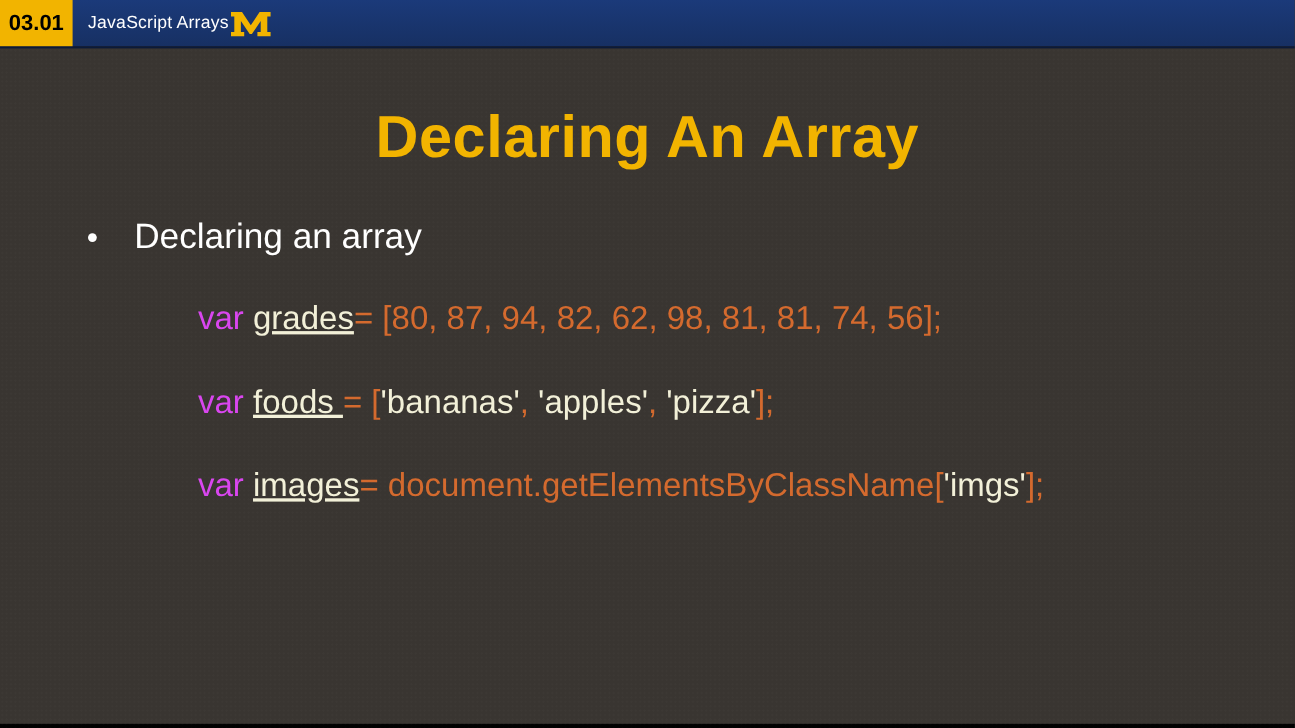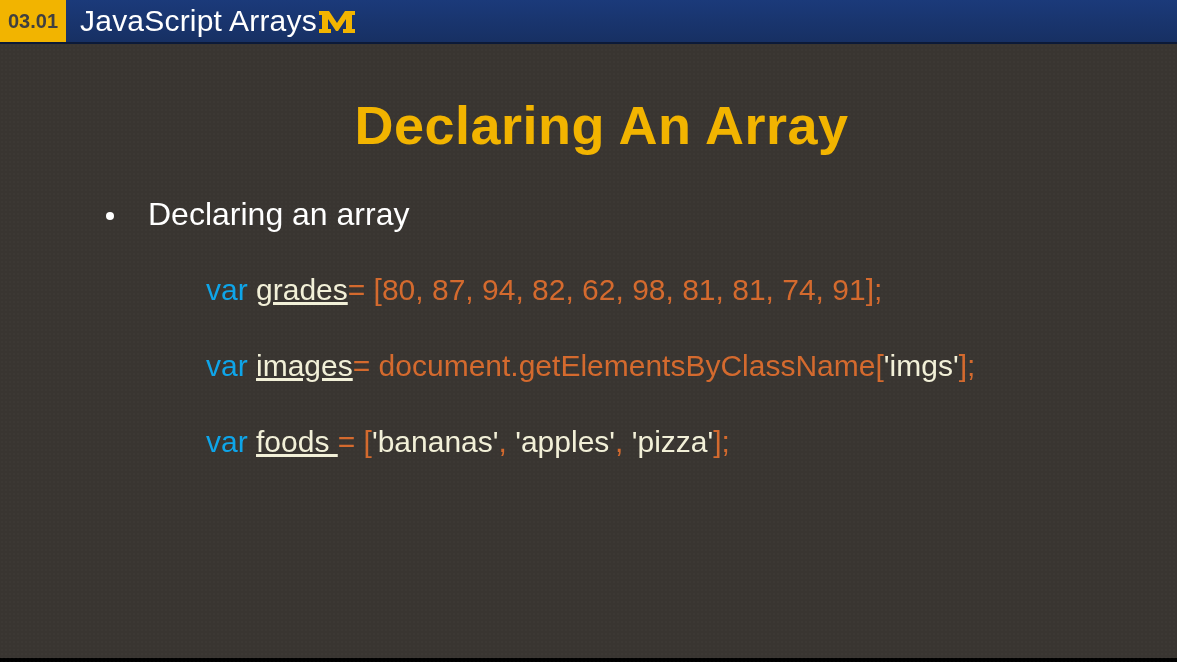--- a/index.html
+++ b/index.html
@@ -24,47 +24,47 @@
     border-bottom:2px solid #0c1a38;
     display:flex;align-items:center;
     padding:0 16px;
     color:#fff;
     font-family:"Helvetica Neue",Arial,sans-serif;
     position:relative;
     z-index:2;
   }
   .lesson-num{
     background:#f2b400;
-    color:#404040;
+    color:#000000;
     font-weight:800;
     font-size:20px;
     padding:0 8px;
     height:42px;line-height:42px;
     margin:-0px 14px 0 -16px;
   }
   .lesson-title{
-    font-size:30px;font-weight:400;letter-spacing:.2px;
+    font-size:16px;font-weight:400;letter-spacing:.2px;
   }
   .course-title{
     margin-left:auto;
     text-align:center;
     font-size:15px;
     line-height:1.05;
     letter-spacing:.5px;
     font-family:Georgia,serif;
     margin-right:14px;
   }
   .logo{
     width:40px;height:28px;
     display:flex;align-items:center;justify-content:center;
   }
   .logo svg{display:block}
 
   .slide{
-    padding:40px 60px 0 86px;
+    padding:40px 60px 0 60px;
     position:relative;z-index:1;
   }
   .slide-title{
     color:#f2b400;
     font-weight:700;
     font-size:54px;
     text-align:center;
     margin:10px 0 40px 0;
     font-family:"Helvetica Neue",Arial,sans-serif;
     letter-spacing:.5px;
@@ -80,21 +80,21 @@
     width:8px;height:8px;border-radius:50%;background:#fff;
     margin:16px 34px 0 0;flex:0 0 auto;
   }
 
   .code-line{
     font-size:30px;
     font-family:"Helvetica Neue",Arial,sans-serif;
     margin:0 0 42px 120px;
     white-space:nowrap;
   }
-  .kw{color:#0ea5e9;}
+  .kw{color:#d946ef;}
   .ident{color:#f2f0d8;text-decoration:underline;}
   .punct{color:#d46a2e;}
   .lit{color:#d46a2e;}
   .str{color:#f2f0d8;}
 
   .bottom-rule{
     position:absolute;left:0;right:0;bottom:0;
     height:4px;background:#000;
   }
 </style>
@@ -113,25 +113,25 @@
 
 <div class="slide">
   <div class="slide-title">Declaring An Array</div>
 
   <div class="bullet">
     <span class="dot"></span>
     <span>Declaring an array</span>
   </div>
 
   <div class="code-line">
-    <span class="kw">var </span><span class="ident">grades</span><span class="lit">= [80, 87, 94, 82, 62, 98, 81, 81, 74, 91];</span>
+    <span class="kw">var </span><span class="ident">grades</span><span class="lit">= [80, 87, 94, 82, 62, 98, 81, 81, 74, 56];</span>
+  </div>
+
+  <div class="code-line">
+    <span class="kw">var </span><span class="ident">foods </span><span class="punct">= [</span><span class="str">'bananas'</span><span class="punct">, </span><span class="str">'apples'</span><span class="punct">, </span><span class="str">'pizza'</span><span class="punct">];</span>
   </div>
 
   <div class="code-line">
     <span class="kw">var </span><span class="ident">images</span><span class="punct">= document.getElementsByClassName[</span><span class="str">'imgs'</span><span class="punct">];</span>
-  </div>
-
-  <div class="code-line">
-    <span class="kw">var </span><span class="ident">foods </span><span class="punct">= [</span><span class="str">'bananas'</span><span class="punct">, </span><span class="str">'apples'</span><span class="punct">, </span><span class="str">'pizza'</span><span class="punct">];</span>
   </div>
 </div>
 
 <div class="bottom-rule"></div>
 
 </body></html>

